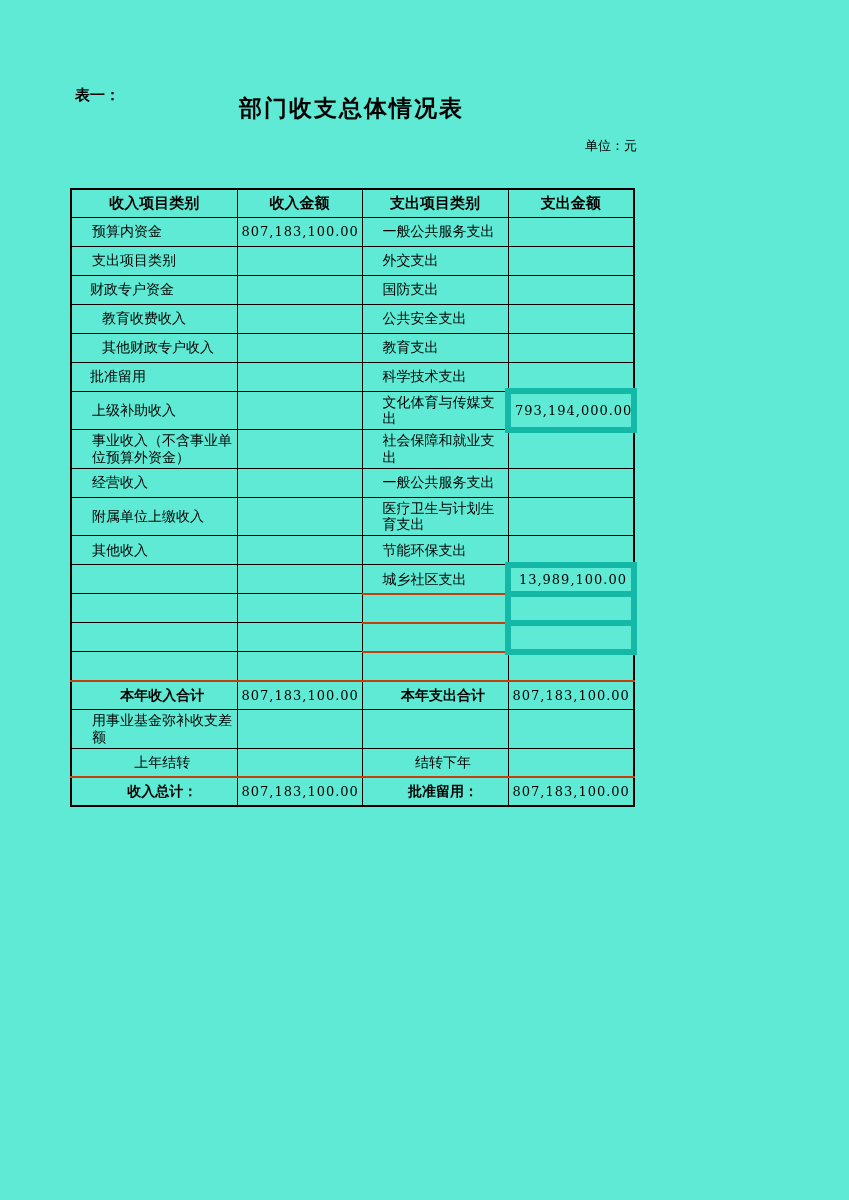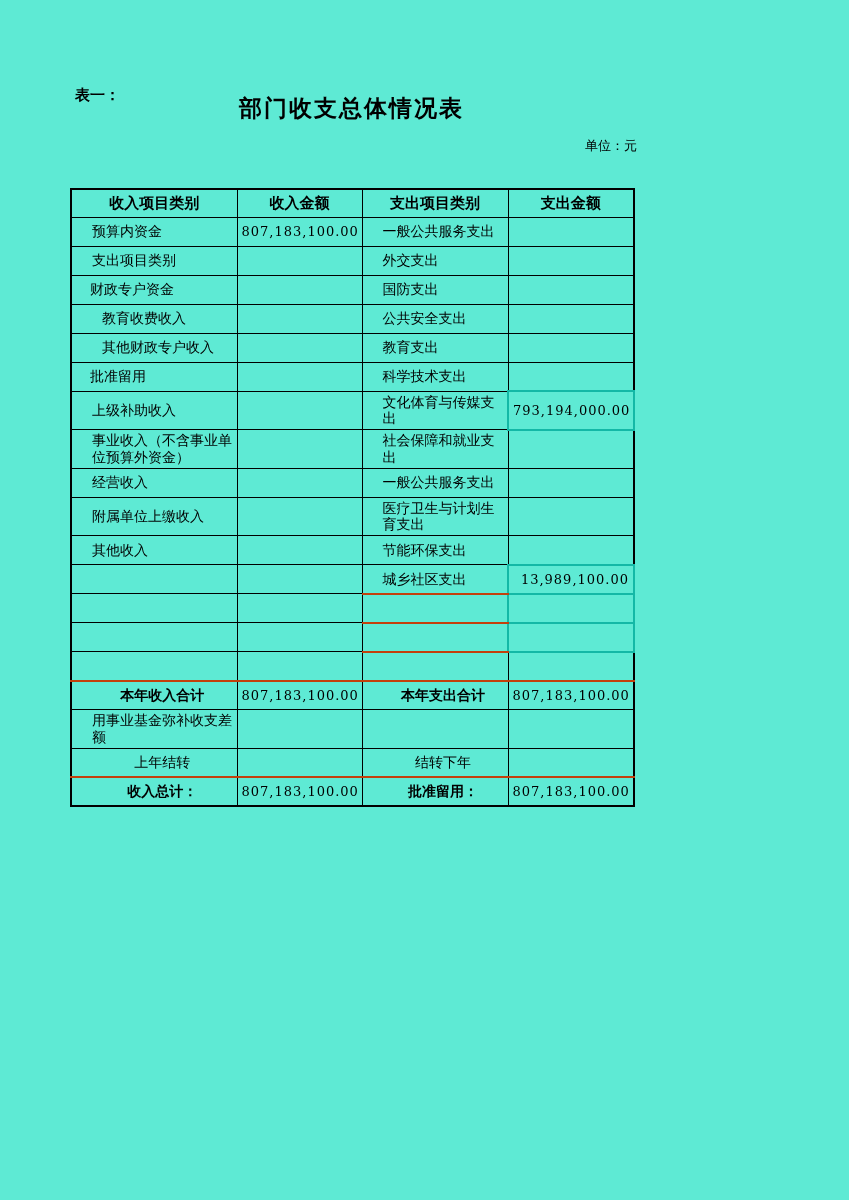--- a/index.html
+++ b/index.html
@@ -65,21 +65,21 @@
     font-size: 13px;
     text-align: right;
     letter-spacing: 1px;
     white-space: nowrap;
   }
   td.i1 { padding-left: 18px; }
   td.i2 { padding-left: 30px; }
   td.ctr { text-align: center; }
   td.bold { font-weight: bold; }
   
-  td.thickbox { border: 2px solid #14b8a6; }
+  td.thickbox { border: 6px solid #14b8a6; }
   td.bb { border-bottom: 2px solid #c2410c; }
   tr.tall td { height: 33px; }
 </style>
 </head>
 <body>
 
 <div class="sheet">
 
   <div class="table-label">表一：</div>
   <div class="page-title">部门收支总体情况表</div>

